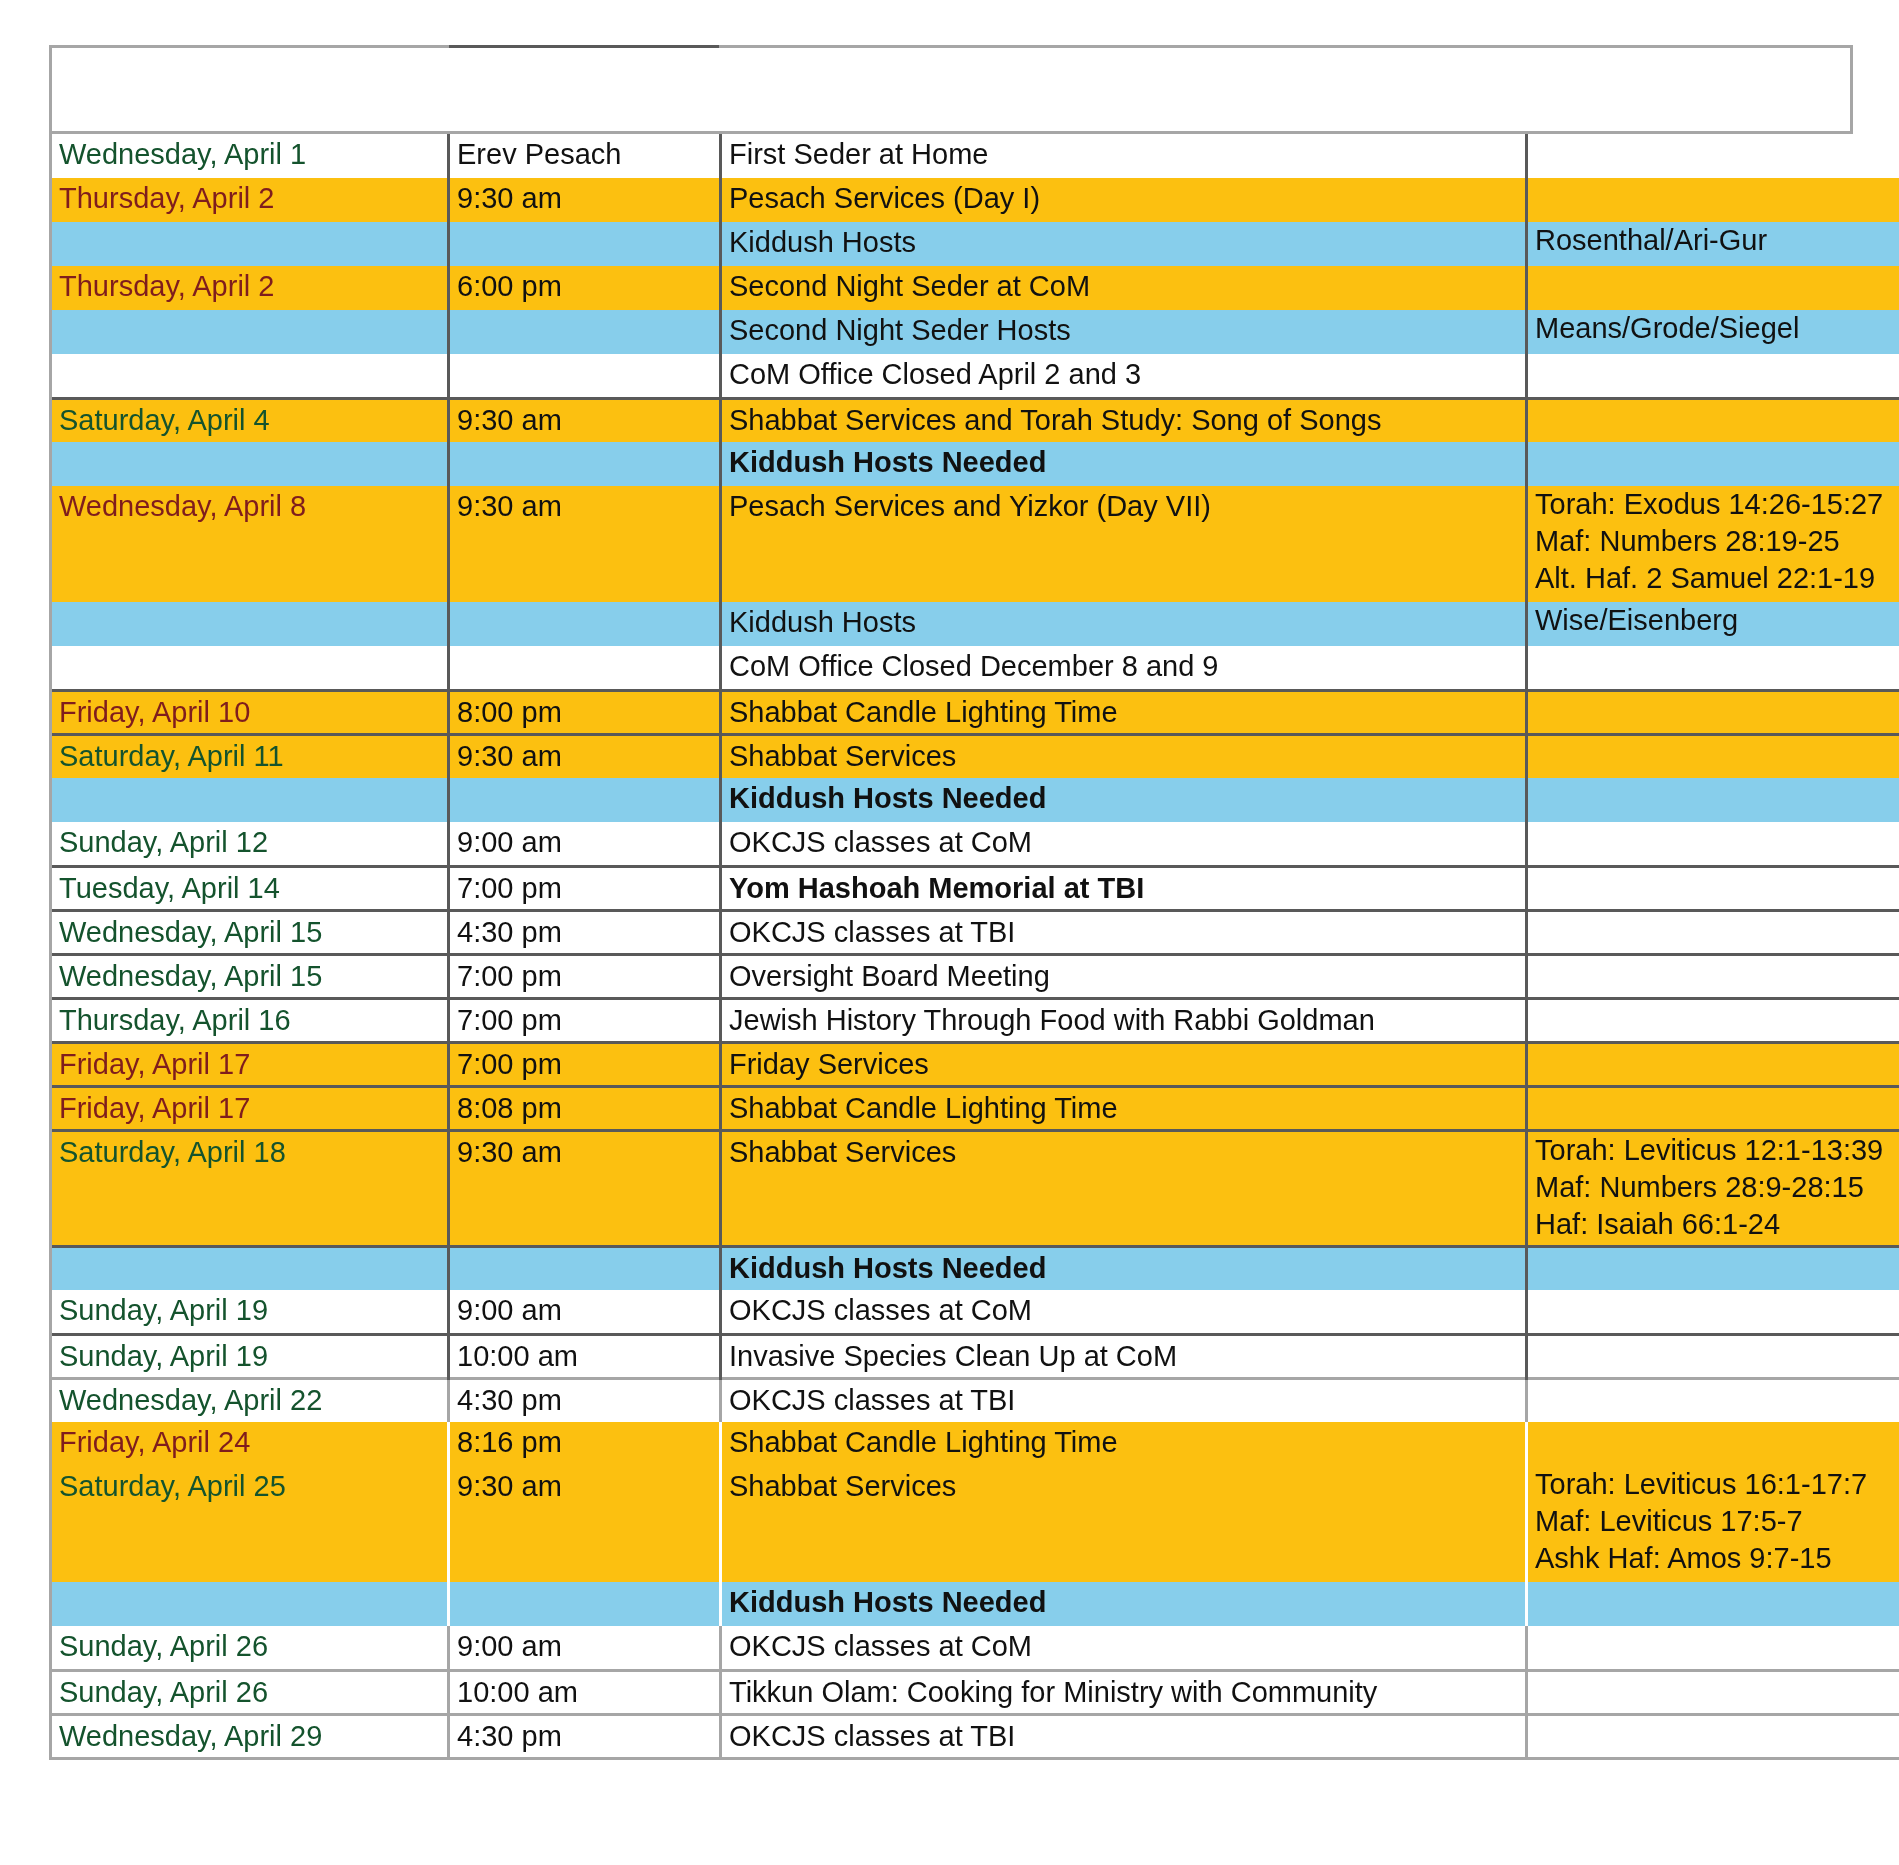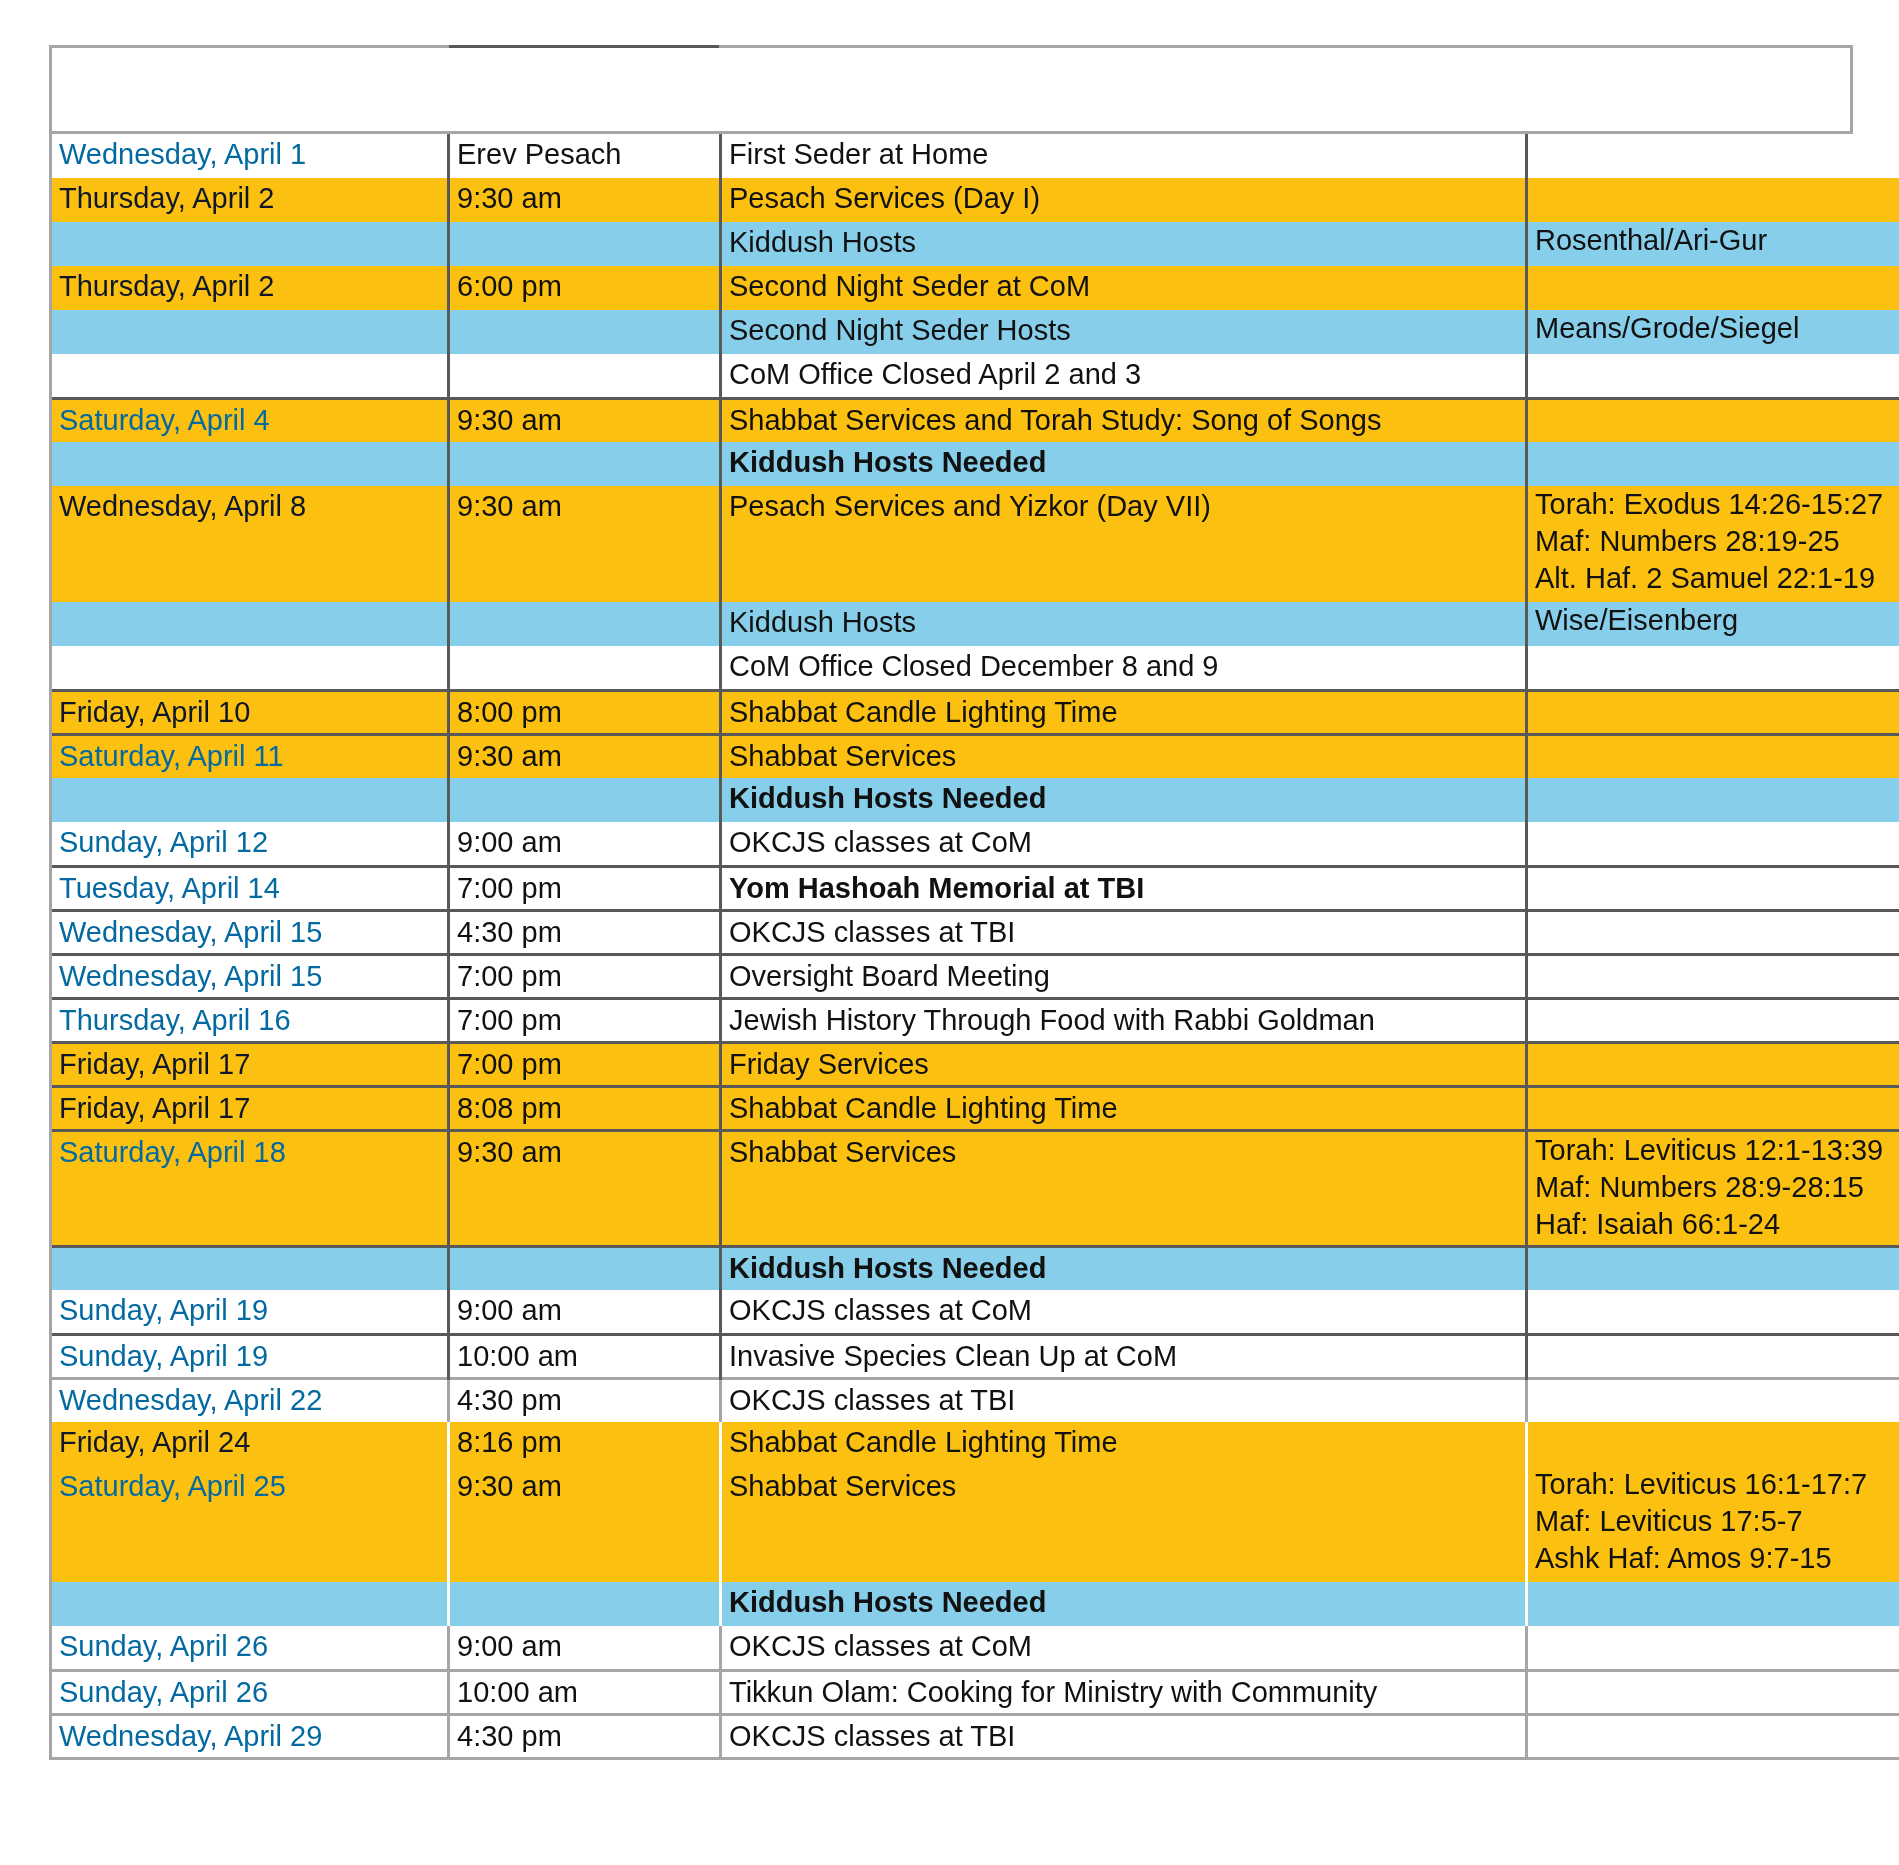--- a/index.html
+++ b/index.html
@@ -8,36 +8,36 @@
   .sheet { position: absolute; left: 49px; top: 45px; width: 1804px; }
   .title-row { height: 89px; border: 3px solid #a6a6a6; border-bottom: 3px solid #a6a6a6;
                position: relative; box-sizing: border-box; }
   .title-row .topbar { position: absolute; left: 397px; top: -3px; width: 270px; height: 3px; background: #595959; }
   .title { position: absolute; left: 8px; top: 4px; font-size: 70px; font-weight: bold; color: #000;
            letter-spacing: 0px; line-height: 80px; }
   table { border-collapse: collapse; width: 1804px; table-layout: fixed; }
   td { font-size: 29px; color: #111; padding: 0 0 0 7px; vertical-align: top;
        height: 44px; line-height: 40px; box-sizing: border-box; white-space: nowrap; overflow: hidden;
        border-left: 3px solid #595959; }
-  td.c0 { border-left: 3px solid #a6a6a6; width: 398px; color: #0369a1; }
+  td.c0 { border-left: 3px solid #a6a6a6; width: 398px; color: #14532d; }
   td.c1 { width: 272px; }
   td.c2 { width: 806px; }
   td.c3 { width: 387px; border-right: 3px solid #0c4a6e; }
   tr.orange td { background: #fcc010; }
   tr.blue td { background: #87ceeb; }
   tr.white td { background: #ffffff; }
   tr.sep-dark td { border-top: 3px solid #595959; }
   tr.sep-light td { border-top: 3px solid #a6a6a6; }
   tr.tall td { height: 116px; }
   td.bold { font-weight: bold; }
   td .line { display: block; line-height: 37px; }
   tr.noborder td.c1, tr.noborder td.c2, tr.noborder td.c3 { border-left-color: transparent; }
   tr.light-cols td { border-left-color: #a6a6a6; }
   tr.last td { border-bottom: 3px solid #a6a6a6; }
-  td.c0.date-dark { color: #0f172a; }
+  td.c0.date-dark { color: #7f1d1d; }
 </style>
 </head>
 <body>
 
 <div class="sheet">
   <div class="title-row">
     <div class="topbar"></div>
   </div>
   <table>
     <tbody id="rows">

